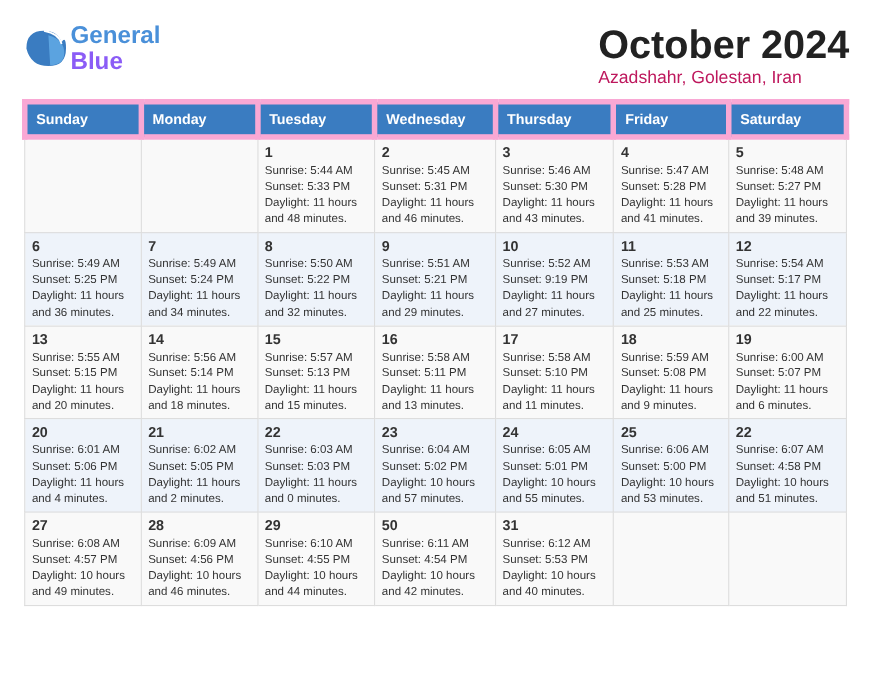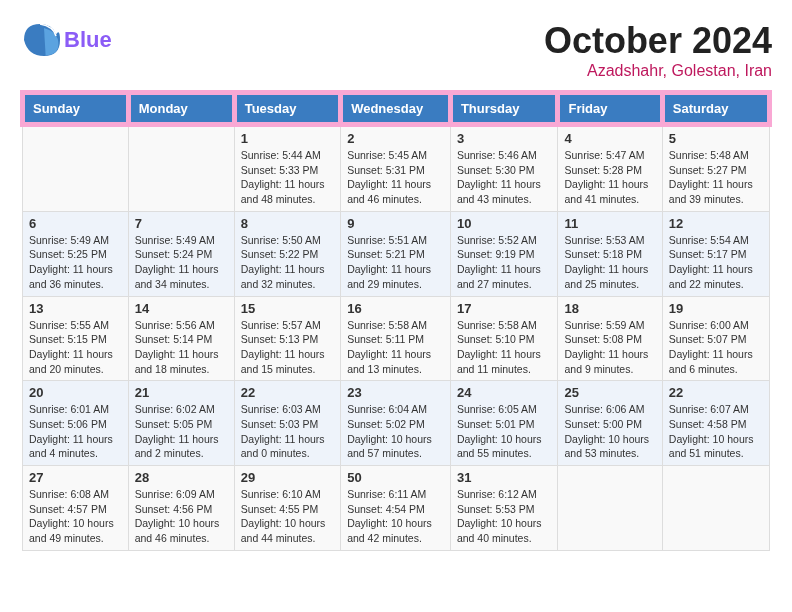--- a/index.html
+++ b/index.html
@@ -28,21 +28,21 @@
     }
     .logo-text span {
       color: #4a90d9;
     }
     .logo-icon {
       width: 40px;
       height: 40px;
       margin-right: 4px;
     }
     .title-block {
-      text-align: right;
+      text-align: left;
       margin-left: 35px;
     }
     .month-title {
       font-size: 36px;
       font-weight: bold;
       color: #222;
     }
     .location {
       font-size: 16px;
       color: #be185d;
@@ -91,20 +91,21 @@
 <body>
 
 <div class="header">
   <div class="logo">
     <svg class="logo-icon" viewBox="0 0 50 50">
       <path d="M5 25 Q5 5 25 5 Q40 5 45 18 Q50 10 50 25 Q50 45 30 45 Q10 45 5 25Z" fill="#3a7cc1"></path>
       <path d="M30 10 Q48 15 48 30 Q48 44 32 44" fill="#5ba3e0"></path>
       <path d="M25 5 Q42 8 45 20" fill="none" stroke="#fff" stroke-width="2"></path>
     </svg>
     <div class="logo-text">
+      <div><span>General</span></div>
       <div><span style="color:#8b5cf6">Blue</span></div>
     </div>
   </div>
   <div class="title-block">
     <div class="month-title">October 2024</div>
     <div class="location">Azadshahr, Golestan, Iran</div>
   </div>
 </div>
 
 <table>

